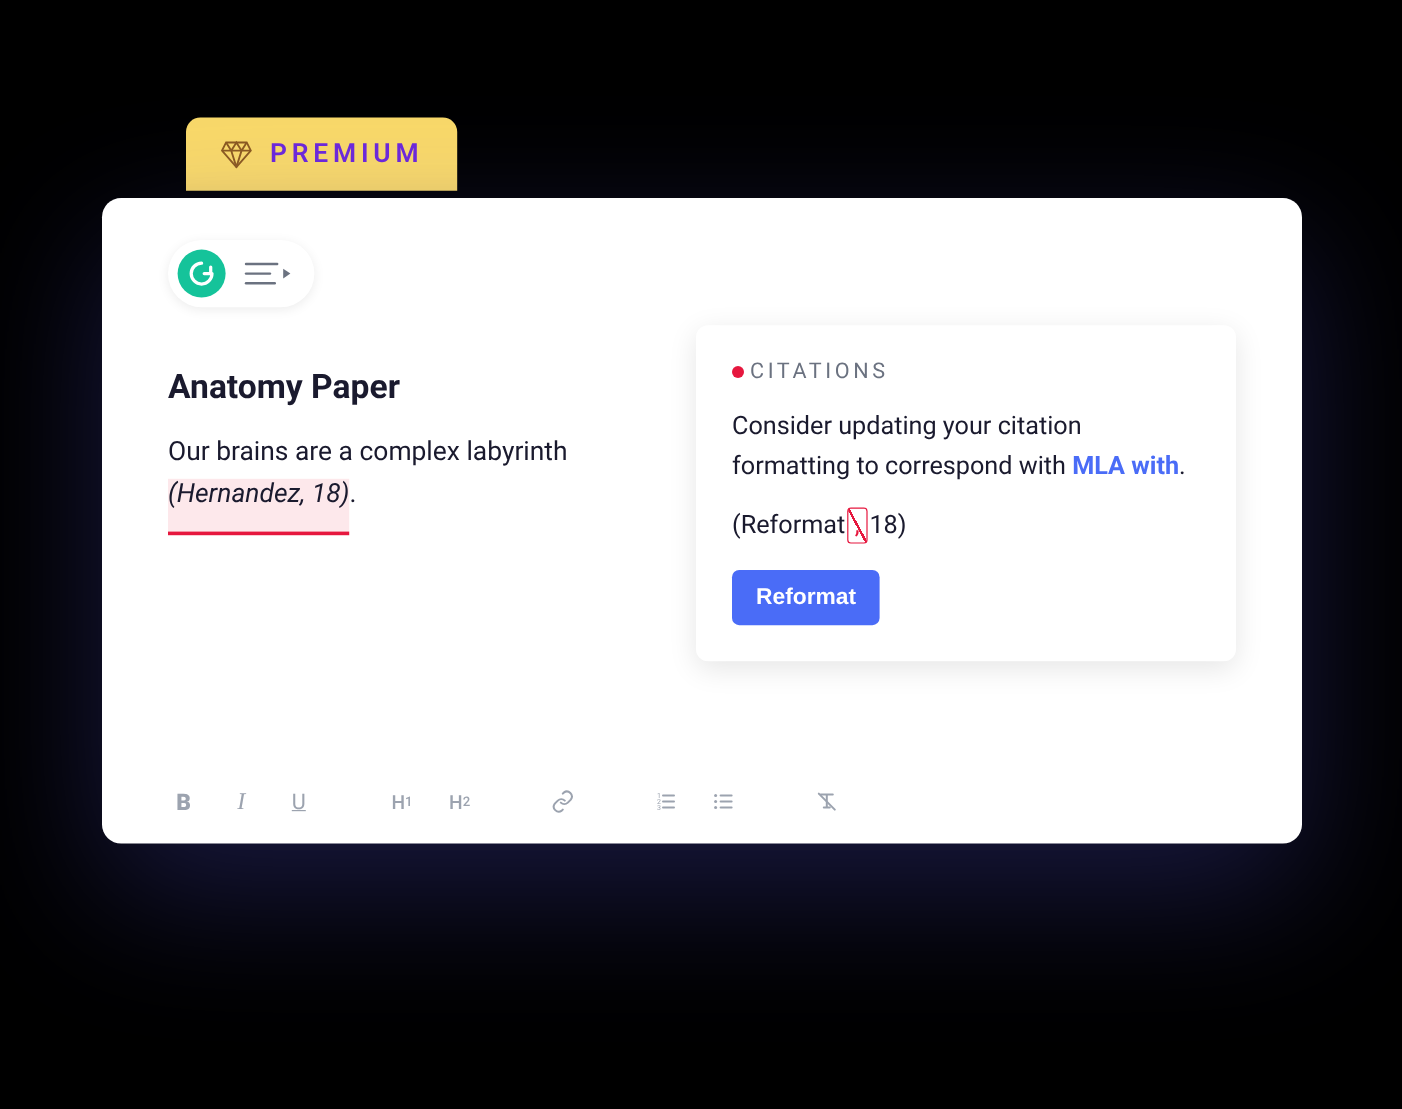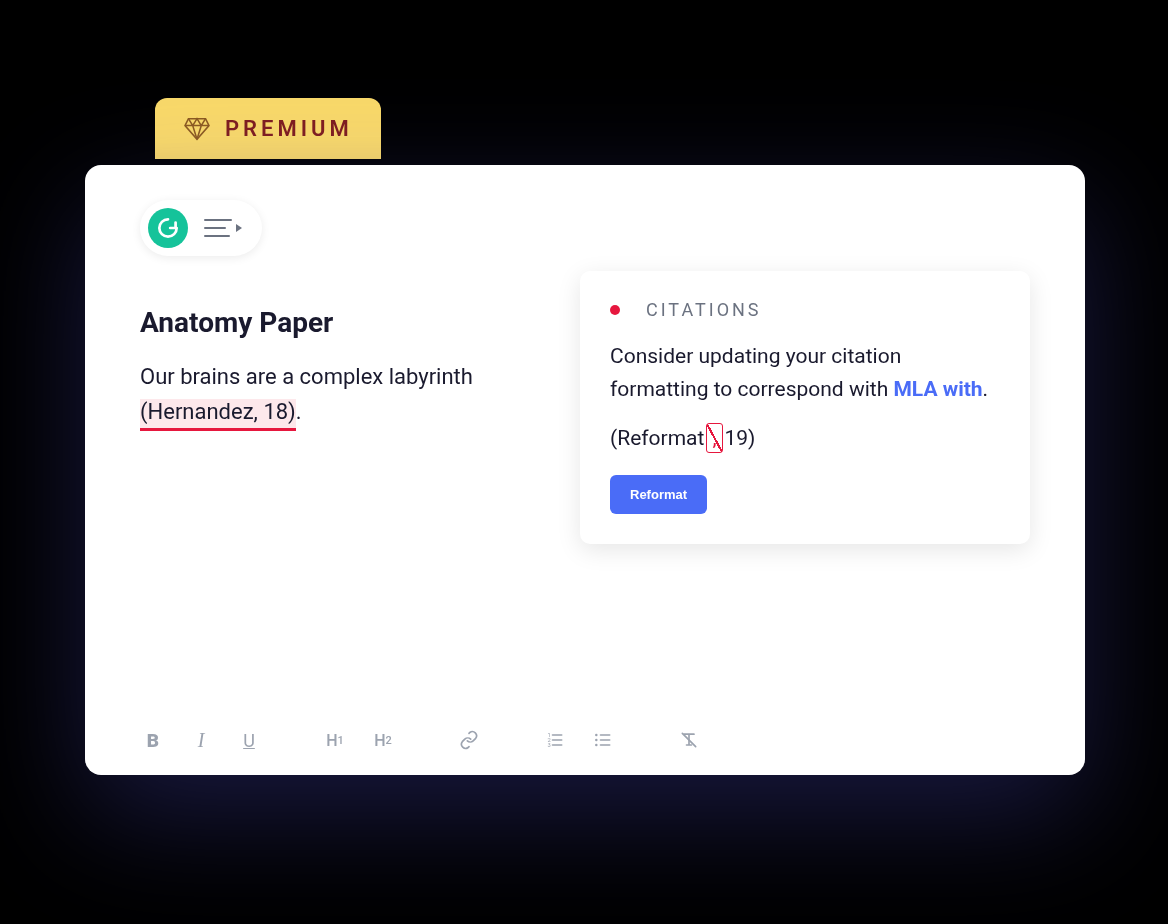--- a/index.html
+++ b/index.html
@@ -28,32 +28,32 @@
       gap: 14px;
       z-index: 1;
     }
     
     .premium-tab .diamond-svg {
       width: 28px;
       height: 24px;
     }
     
     .premium-tab .label {
-      color: #7f1d1d;
+      color: #6d28d9;
       font-weight: 600;
       font-size: 22px;
       letter-spacing: 4px;
     }
     
     .editor-card {
       position: absolute;
       top: 165px;
       left: 85px;
       width: 1000px;
-      height: 610px;
+      height: 538px;
       background: #fff;
       border-radius: 16px;
       box-shadow: 0 40px 120px rgba(100, 100, 255, 0.25), 0 10px 40px rgba(0,0,0,0.15);
       padding: 35px 55px 0 55px;
       z-index: 2;
     }
     
     .toolbar-pill {
       display: inline-flex;
       align-items: center;
@@ -135,36 +135,37 @@
     
     .doc-text {
       font-size: 22px;
       color: #1a1a2e;
       line-height: 1.6;
     }
     
     .highlighted {
       background: #fde8eb;
       border-bottom: 3px solid #e6173e;
-      padding-bottom: 4px;
+      padding-bottom: 19px;
+      font-style: italic;
     }
     
     .suggestion-card {
       flex: 1;
       background: #fff;
       border-radius: 10px;
       box-shadow: 0 6px 24px rgba(0,0,0,0.1);
       padding: 28px 30px 30px 30px;
       margin-top: -35px;
     }
     
     .suggestion-header {
       display: flex;
       align-items: center;
-      gap: 26px;
+      gap: 5px;
       margin-bottom: 20px;
     }
     
     .red-dot {
       width: 10px;
       height: 10px;
       background: #e6173e;
       border-radius: 50%;
     }
     
@@ -202,21 +203,21 @@
       color: #e6173e;
       position: relative;
       background: linear-gradient(to top right, transparent calc(50% - 1px), #e6173e calc(50% - 1px), #e6173e calc(50% + 1px), transparent calc(50% + 1px));
     }
     
     .reformat-btn {
       background: #4a6cf7;
       color: #fff;
       border: none;
       padding: 12px 20px;
-      font-size: 13px;
+      font-size: 19px;
       font-weight: 600;
       border-radius: 6px;
       cursor: pointer;
     }
     
     .bottom-toolbar {
       position: absolute;
       bottom: 22px;
       left: 55px;
       display: flex;
@@ -305,21 +306,21 @@
 
     <div class="suggestion-card">
       <div class="suggestion-header">
         <span class="red-dot"></span>
         <span class="suggestion-category">CITATIONS</span>
       </div>
       <p class="suggestion-text">
         <span>Consider updating your citation formatting to correspond with </span><span class="style-link">MLA with</span><span>.</span>
       </p>
       <p class="citation-example">
-        <span>(Reformat</span><span class="correction-box">,</span><span>19)</span>
+        <span>(Reformat</span><span class="correction-box">,</span><span>18)</span>
       </p>
       <button class="reformat-btn">Reformat</button>
     </div>
 
   </div>
   
   <div class="bottom-toolbar">
     <span class="tb-btn tb-bold">B</span>
     <span class="tb-btn tb-italic">I</span>
     <span class="tb-btn tb-underline">U</span>

